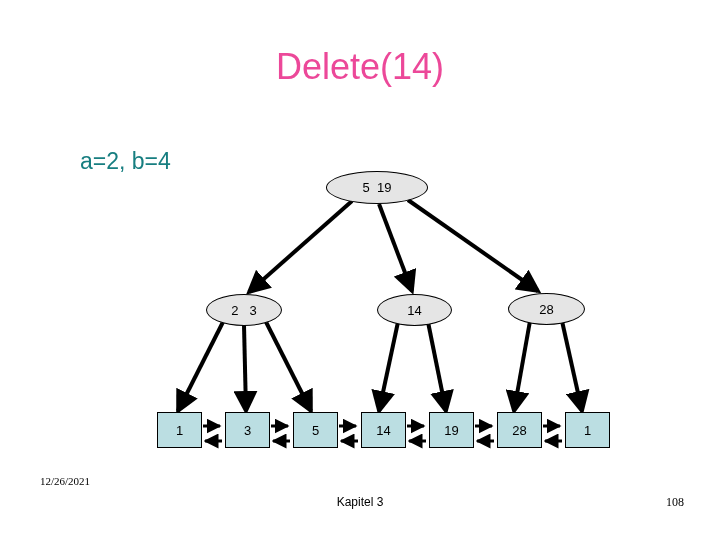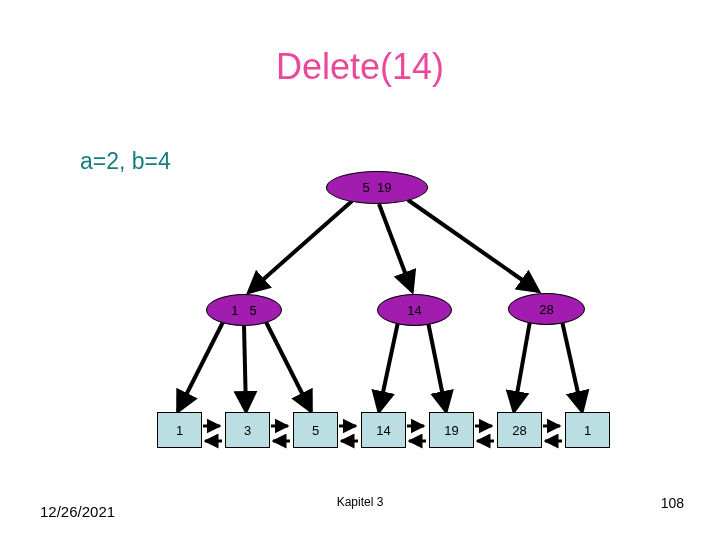--- a/index.html
+++ b/index.html
@@ -46,21 +46,21 @@
   }
   #diagram {
     position: absolute;
     left: 0;
     top: 0;
     width: 720px;
     height: 540px;
   }
   .node-ellipse {
     position: absolute;
-    background: #a21caf;
+    background: #e5e5e5;
     border: 1px solid #000000;
     border-radius: 50%;
     box-sizing: border-box;
     display: flex;
     align-items: center;
     justify-content: center;
     font-size: 13px;
     color: #000000;
     font-family: "Liberation Sans", sans-serif;
     white-space: pre;
@@ -75,42 +75,42 @@
     align-items: center;
     justify-content: center;
     font-size: 13px;
     color: #000000;
     font-family: "Liberation Sans", sans-serif;
     z-index: 5;
   }
   #footer-date {
     position: absolute;
     left: 40px;
-    top: 503px;
-    font-size: 15px;
-    color: #000000;
-    font-family: Liberation Sans, sans-serif;
+    top: 475px;
+    font-size: 11px;
+    color: #000000;
+    font-family: Liberation Serif, serif;
   }
   #footer-center {
     position: absolute;
     left: 260px;
     top: 495px;
     width: 200px;
     text-align: center;
     font-size: 12px;
     color: #000000;
     font-family: "Liberation Sans", sans-serif;
   }
   #footer-page {
     position: absolute;
     right: 36px;
     top: 495px;
-    font-size: 14px;
-    color: #000000;
-    font-family: Liberation Sans, sans-serif;
+    font-size: 12px;
+    color: #000000;
+    font-family: Liberation Serif, serif;
   }
 </style>
 </head>
 <body>
 
 <div id="slide">
 
   <div id="title">Delete(14)</div>
 
   <div id="params">a=2, b=4</div>
@@ -183,21 +183,21 @@
       <line x1="543" y1="426" x2="560" y2="426" stroke="#000000" stroke-width="3" marker-end="url(#arrowhead-sm)"></line>
       <line x1="562" y1="441" x2="545" y2="441" stroke="#000000" stroke-width="3" marker-end="url(#arrowhead-sm)"></line>
     </g>
   </svg>
 
   <div class="node-ellipse" style="left:326px; top:171px; width:102px; height:33px;">
     <span>5  19</span>
   </div>
 
   <div class="node-ellipse" style="left:206px; top:294px; width:76px; height:32px;">
-    <span>1   5</span>
+    <span>2   3</span>
   </div>
   <div class="node-ellipse" style="left:377px; top:294px; width:75px; height:32px;">
     <span>14</span>
   </div>
   <div class="node-ellipse" style="left:508px; top:293px; width:77px; height:32px;">
     <span>28</span>
   </div>
 
   <div class="leaf-box" style="left:157px; top:412px; width:45px; height:36px;">
     <span>1</span>

